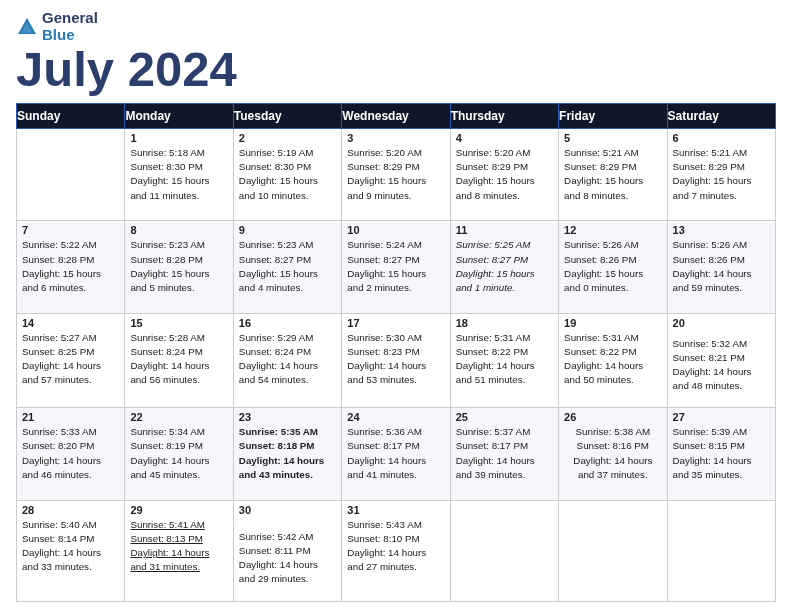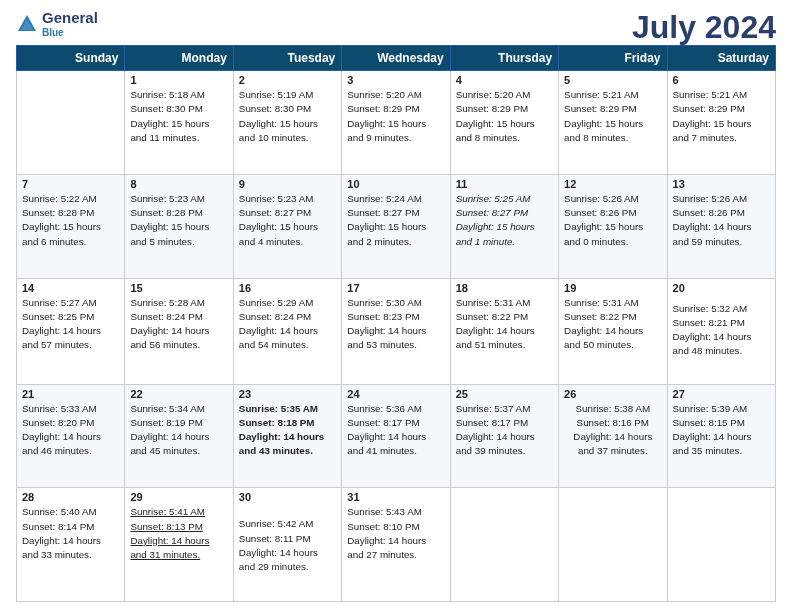--- a/index.html
+++ b/index.html
@@ -14,70 +14,72 @@
       width: 792px;
       height: 612px;
       padding: 10px 16px 10px 16px;
       display: flex;
       flex-direction: column;
     }
     .header {
       display: flex;
       justify-content: space-between;
       align-items: flex-start;
+      margin-bottom: 6px;
+      flex-direction: column;
     }
     .logo {
       display: flex;
       align-items: center;
       gap: 4px;
     }
     .logo-text {
       display: flex;
       flex-direction: column;
       line-height: 1.1;
     }
     .logo-general {
       font-size: 15px;
       font-weight: bold;
       color: #2c3e6b;
     }
     .logo-blue {
-      font-size: 10px;
+      font-size: 15px;
       font-weight: bold;
       color: #2c7bb6;
     }
     .logo-icon {
       width: 22px;
       height: 22px;
     }
     .title-block {
       text-align: right;
     }
     .month-title {
-      font-size: 32px;
+      font-size: 49px;
       font-weight: bold;
       color: #2c3e6b;
       line-height: 1.1;
     }
     .location {
       font-size: 14px;
       color: #444;
     }
     .calendar-table {
       width: 100%;
       border-collapse: collapse;
       flex: 1;
     }
     .calendar-table th {
-      background-color: #0c4a6e;
+      background-color: #0f172a;
       color: #fff;
       font-size: 12px;
       font-weight: bold;
-      text-align: right;
-      padding: 5px 6px;
+      text-align: left;
+      padding: 5px 0;
       border: 1px solid #2a5aaf;
     }
     .calendar-table td {
       border: 1px solid #ccc;
       vertical-align: top;
       padding: 3px 5px;
       font-size: 10.2px;
       color: #222;
       background: #fff;
       width: calc(100% / 7);

